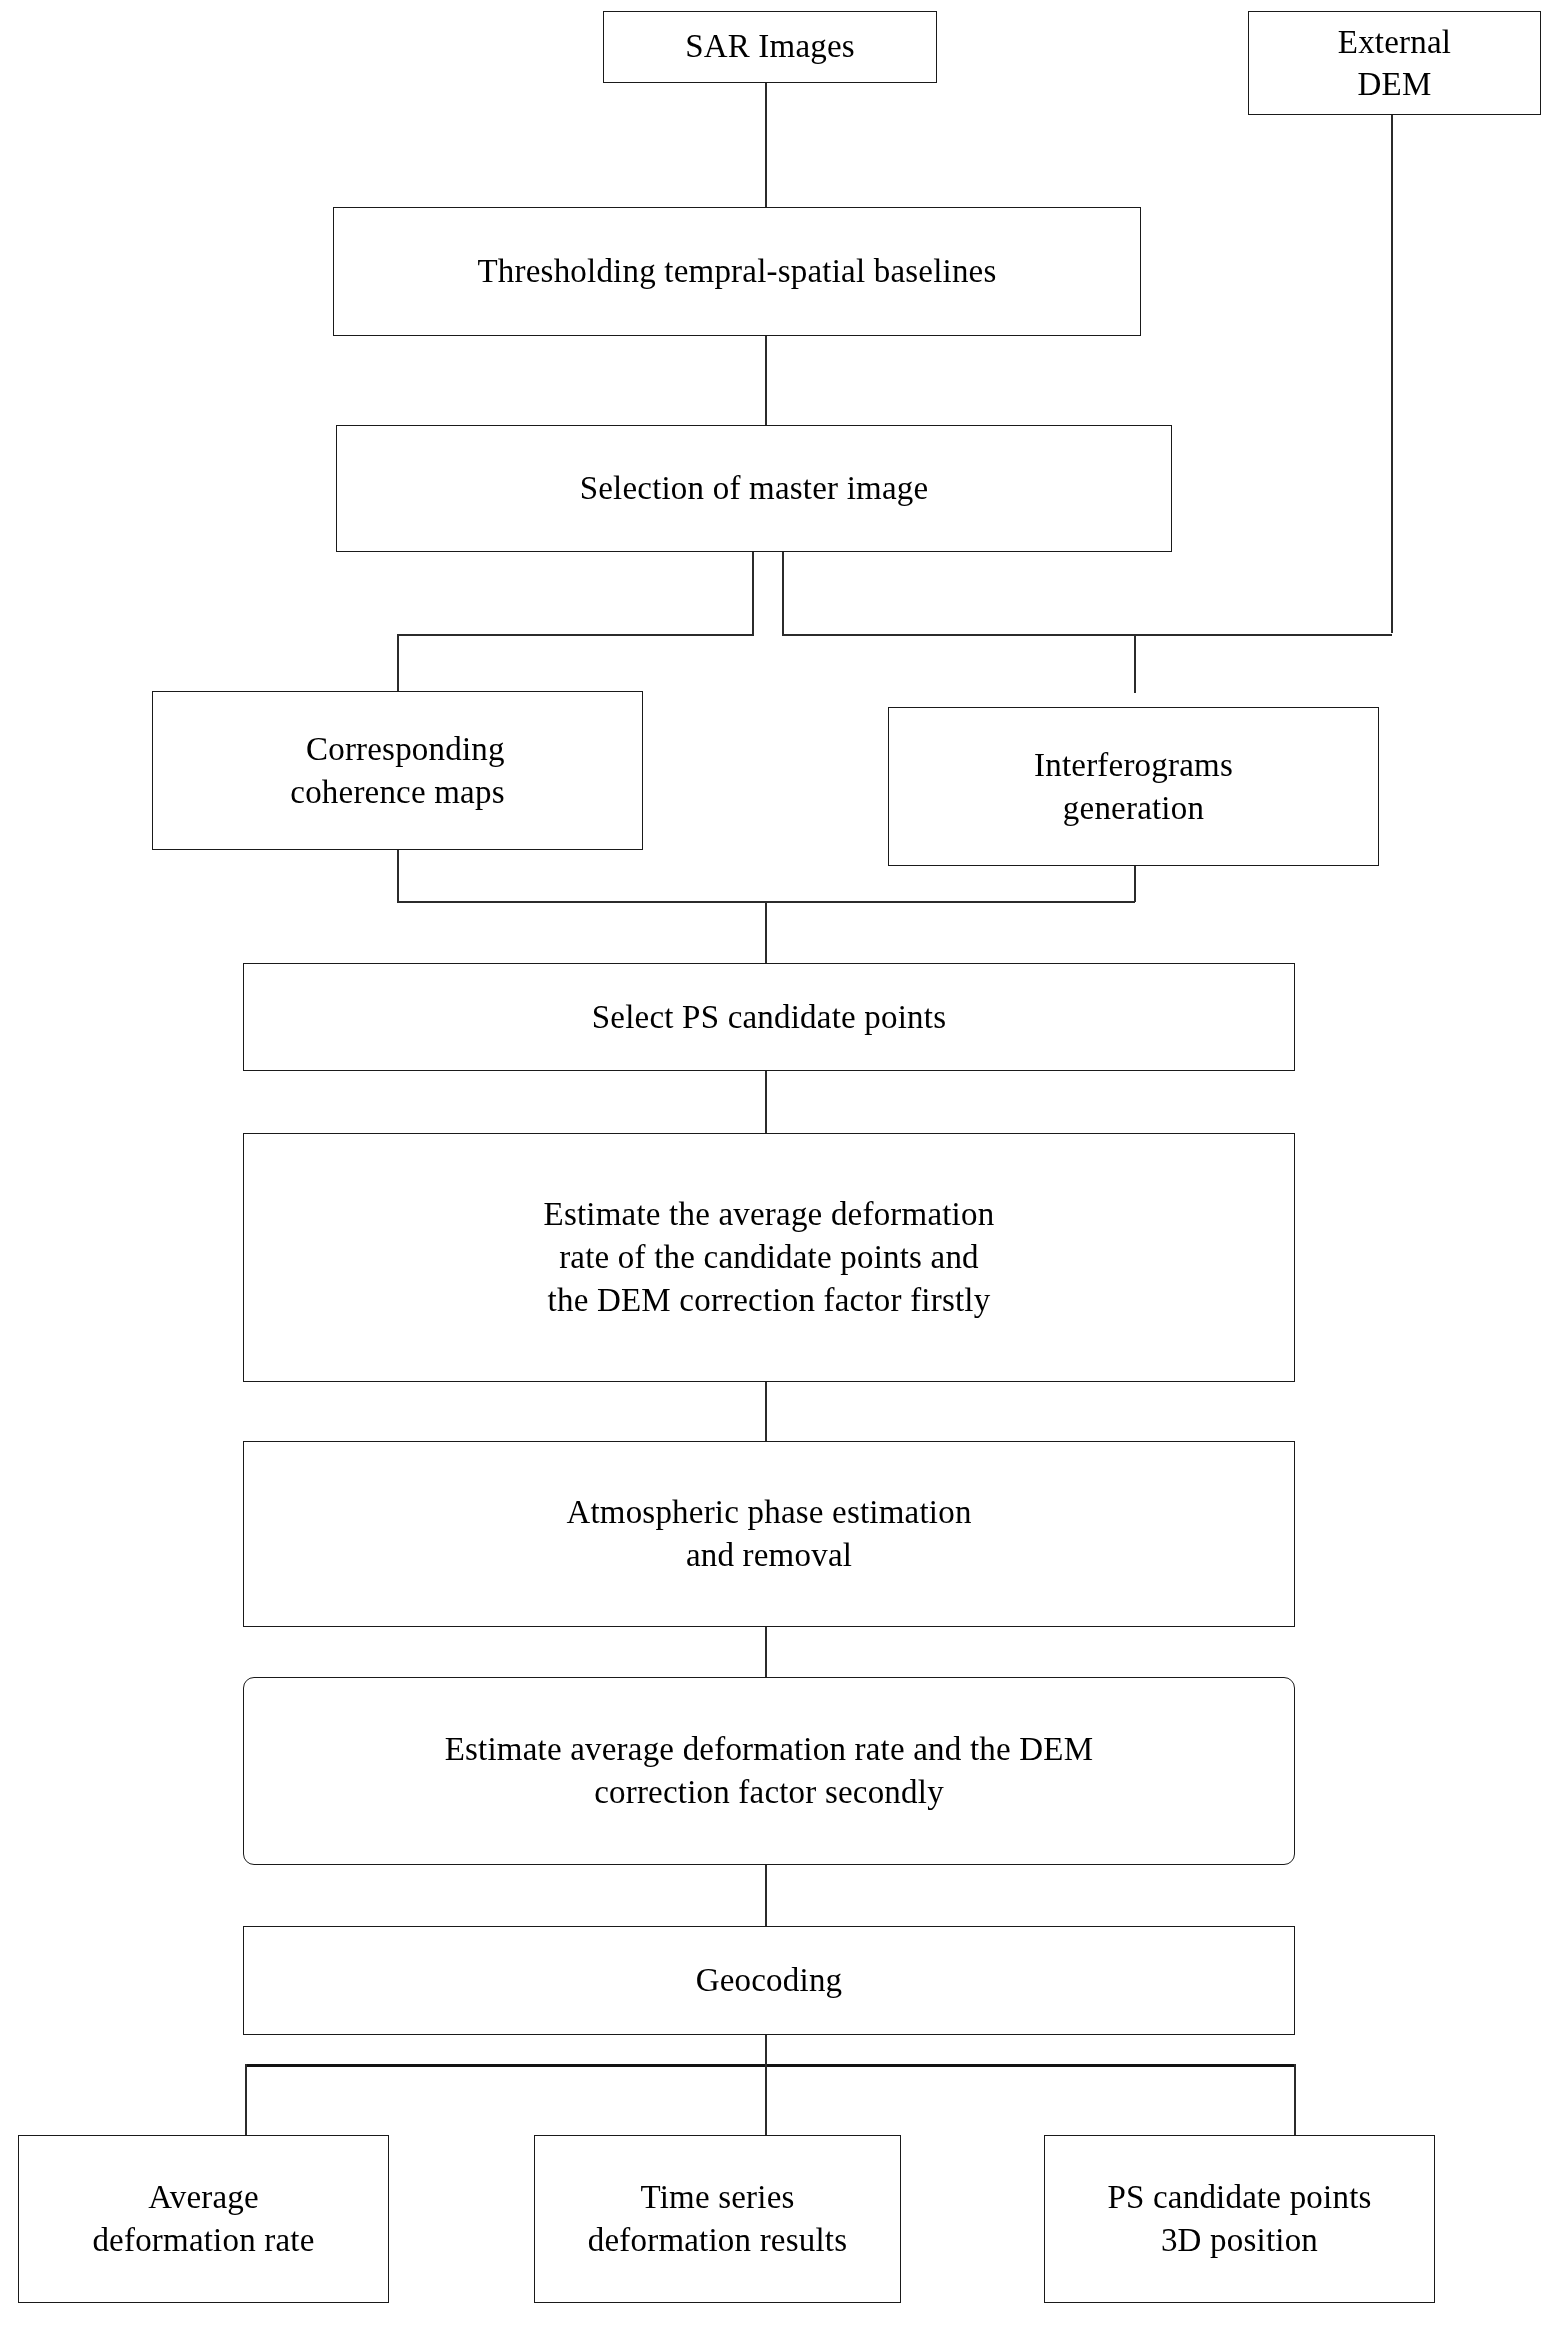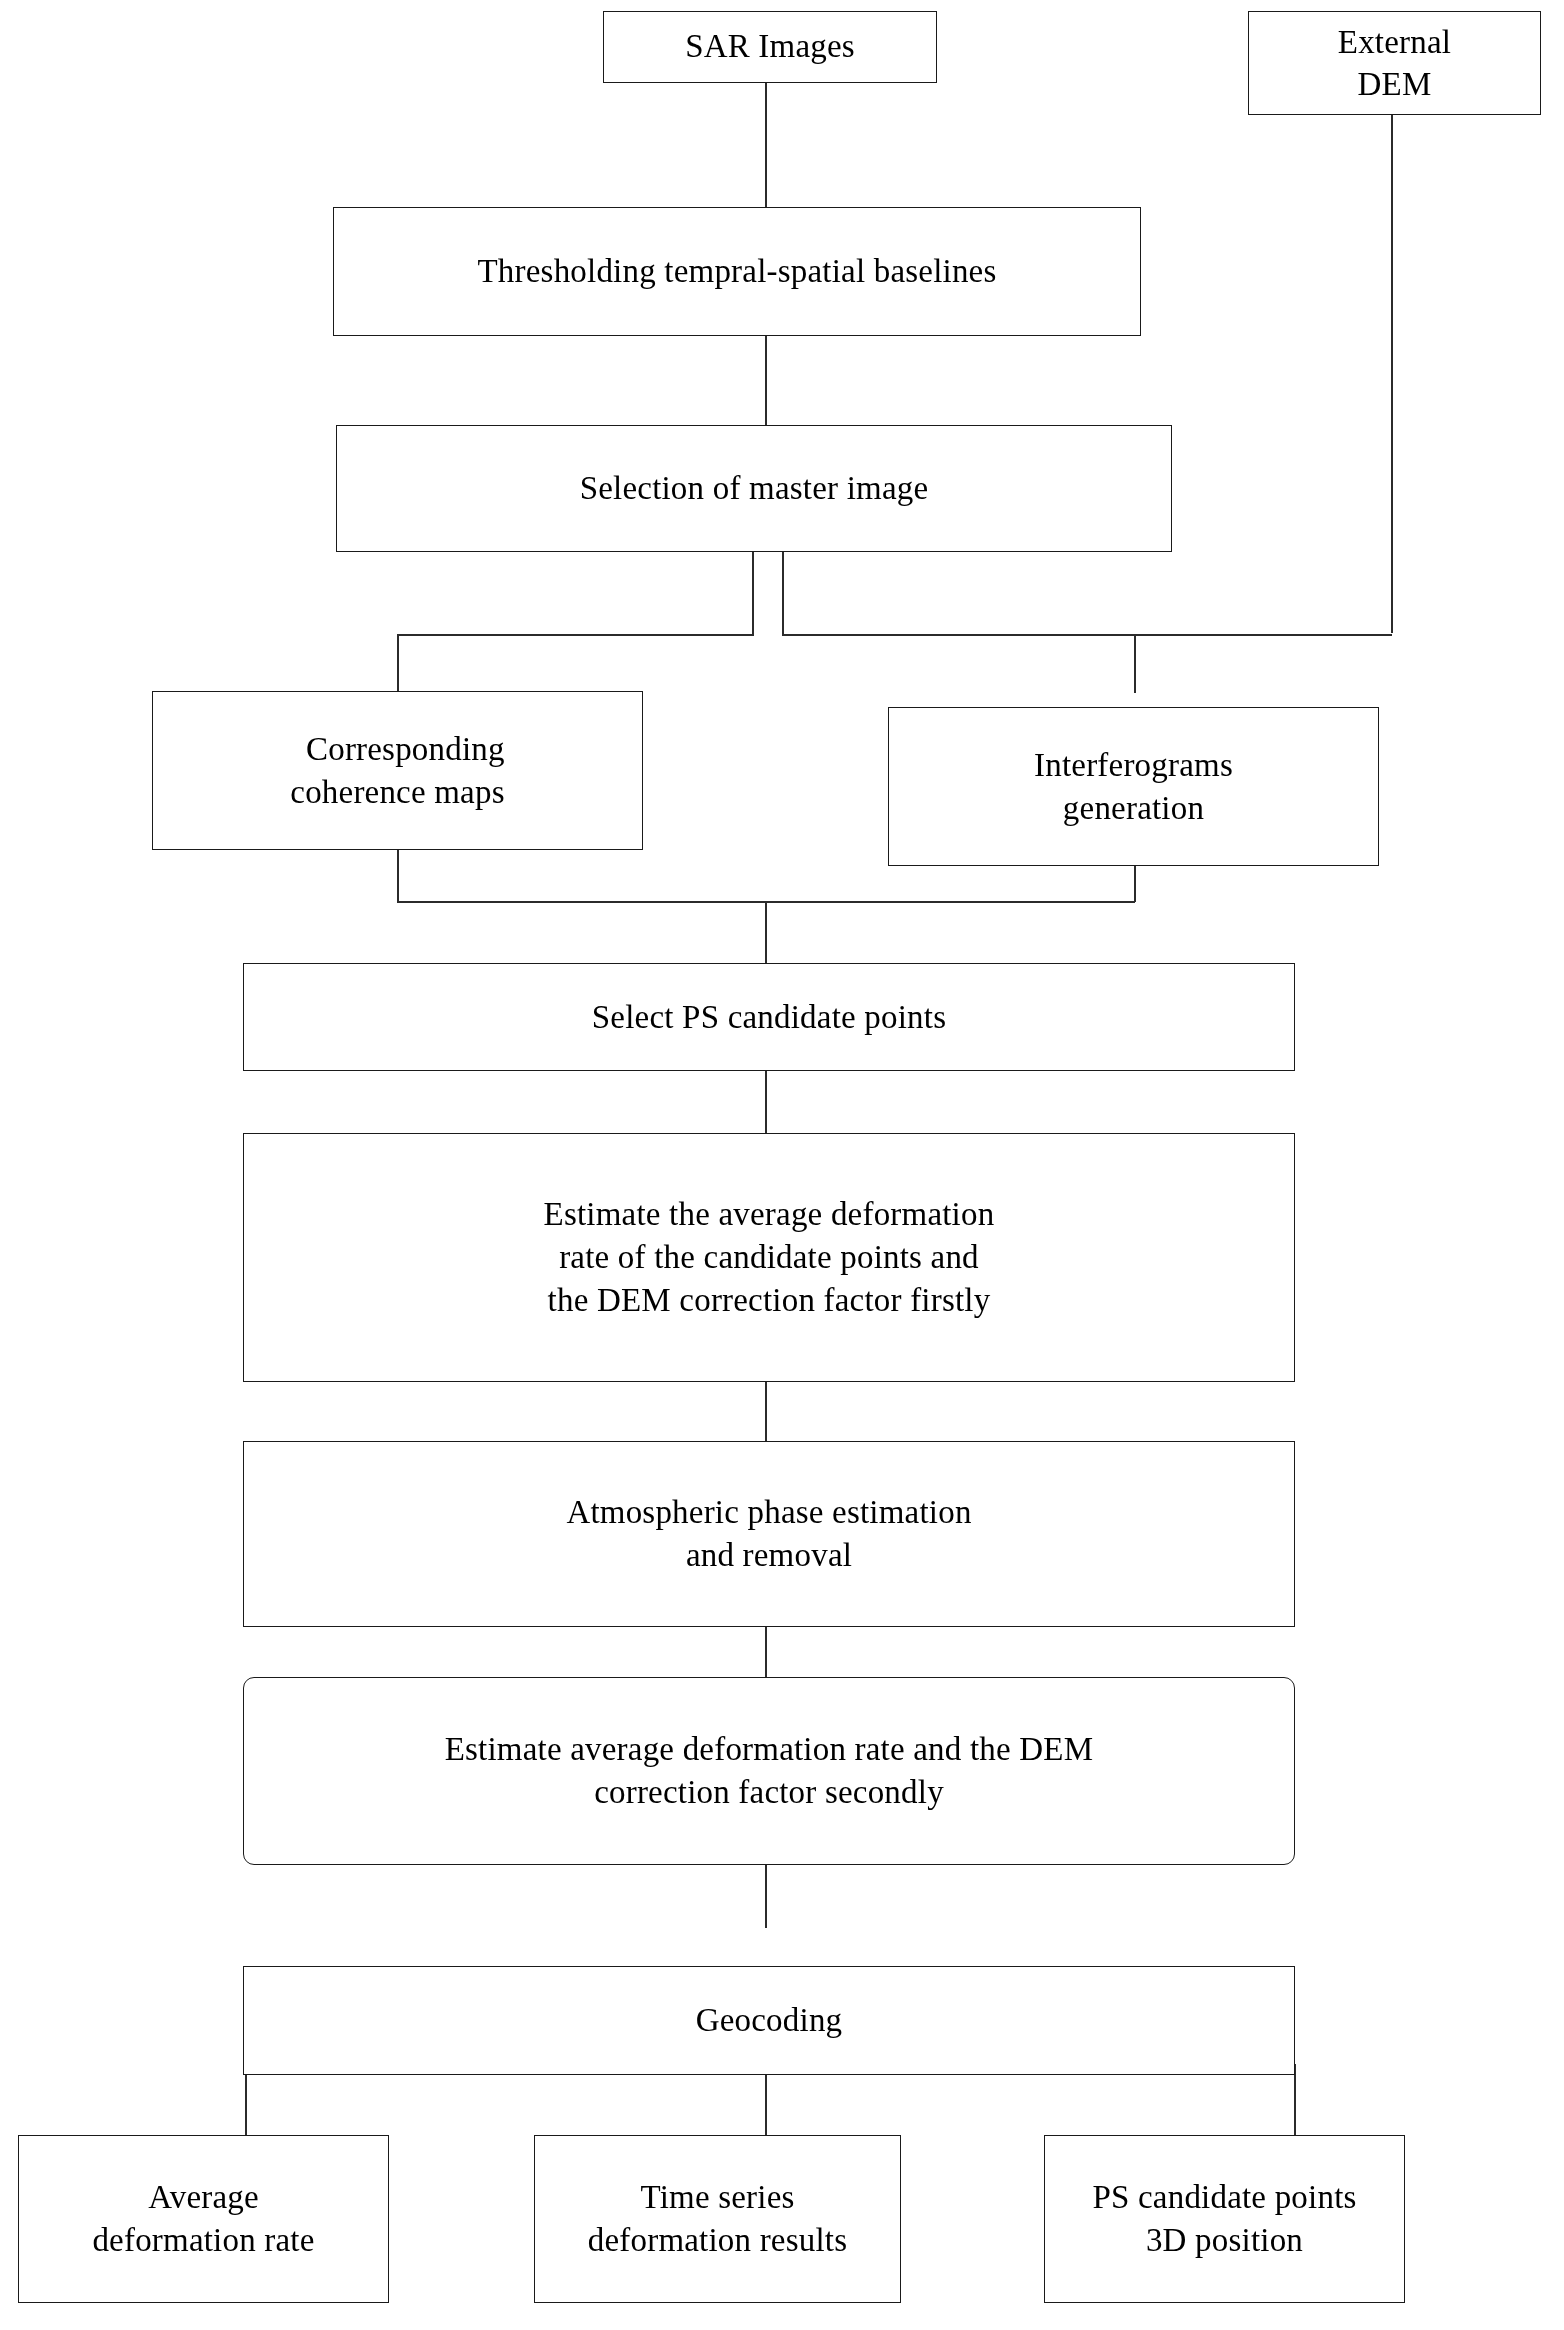--- a/index.html
+++ b/index.html
@@ -109,25 +109,25 @@
   <div class="node" style="left:243px; top:1133px; width:1052px; height:249px;">Estimate the average deformation
 rate of the candidate points  and
 the DEM correction factor firstly</div>
 
   <div class="node" style="left:243px; top:1441px; width:1052px; height:186px;">Atmospheric phase estimation
 and removal</div>
 
   <div class="node tight" style="left:243px; top:1677px; width:1052px; height:188px;">Estimate average deformation rate and the DEM
 correction factor secondly</div>
 
-  <div class="node" style="left:243px; top:1926px; width:1052px; height:109px;margin-top:40px;">Geocoding</div>
+  <div class="node" style="left:243px; top:1926px; width:1052px; height:109px;">Geocoding</div>
 
   <div class="node" style="left:18px; top:2135px; width:371px; height:168px;">Average
 deformation rate</div>
 
   <div class="node" style="left:534px; top:2135px; width:367px; height:168px;">Time series
 deformation results</div>
 
-  <div class="node" style="left:1044px; top:2135px; width:361px; height:168px;">PS candidate points
+  <div class="node" style="left:1044px; top:2135px; width:391px; height:168px;">PS candidate points
 3D position</div>
 
 </div>
 
 
 </body></html>

